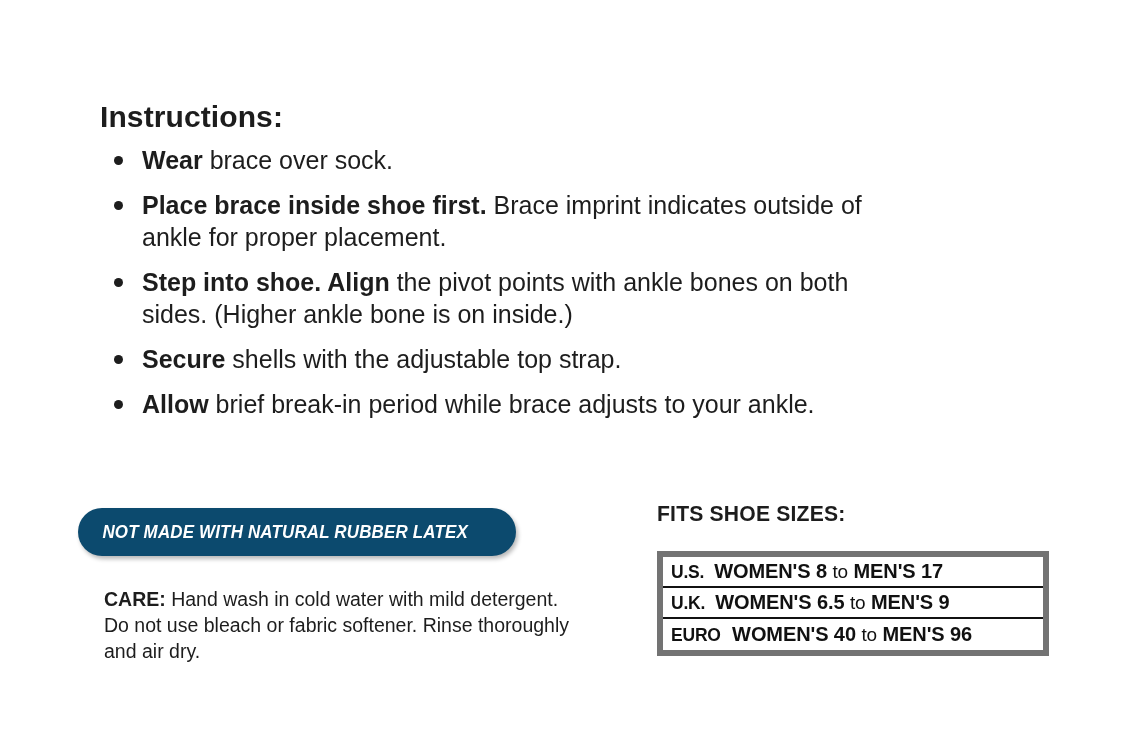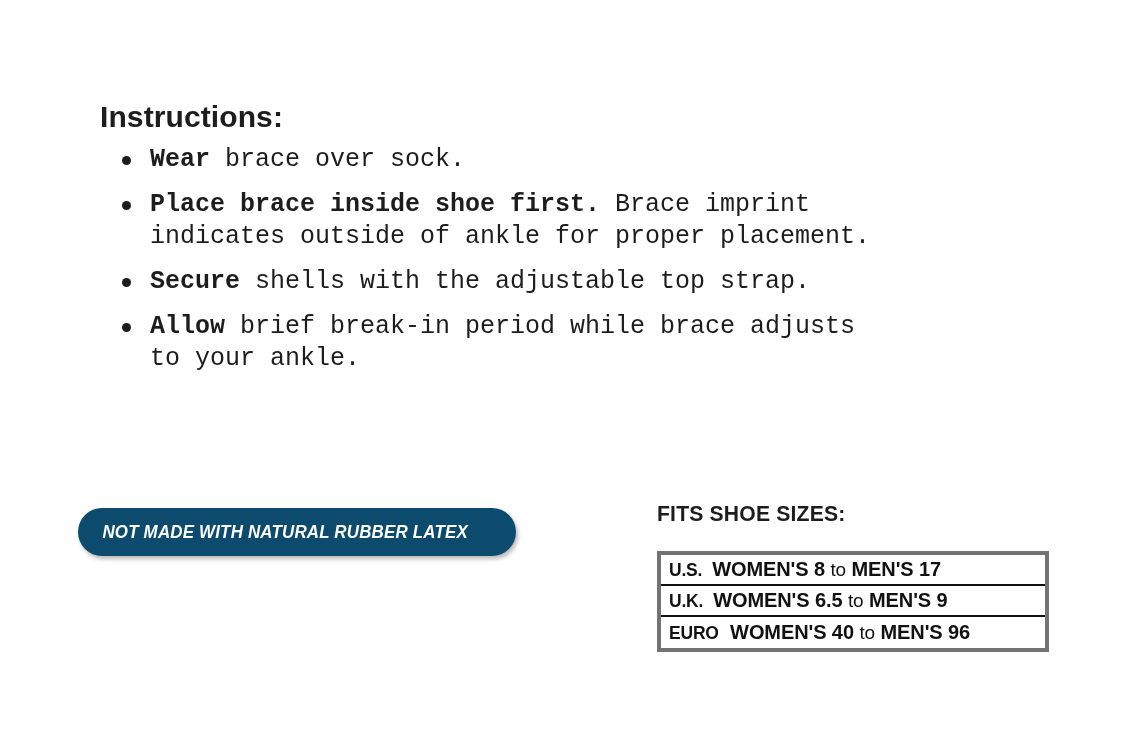--- a/index.html
+++ b/index.html
@@ -33,23 +33,22 @@
   }
   .instructions-title {
     font-size: 30px;
     font-weight: 600;
     letter-spacing: .1px;
     color: #1d1d1d;
     margin: 0 0 10px 0;
   }
   .bullet-list {
     list-style: none;
-    margin: 8px;
+    margin: 0;
     padding: 0;
-    font-family: Liberation Mono, monospace;
   }
   .bullet-item {
     position: relative;
     padding-left: 42px;
     margin-bottom: 13px;
     font-size: 25px;
     line-height: 32px;
     color: #1d1d1d;
   }
   .bullet-dot {
@@ -113,21 +112,21 @@
   .fits-title {
     font-size: 22px;
     font-weight: 600;
     color: #1d1d1d;
     margin-bottom: 6px;
     letter-spacing: .2px;
     transform: scaleX(0.96);
     transform-origin: left center;
   }
   .fits-table {
-    border: 4px solid #737373;
+    border: 6px solid #737373;
     width: 392px;
     box-sizing: border-box;
     margin-top: 24px;
   }
   .fits-row {
     display: flex;
     align-items: center;
     height: 31px;
     border-bottom: 2px solid #111;
     padding-left: 8px;
@@ -170,33 +169,40 @@
       <li class="bullet-item">
         <span class="bullet-dot"></span>
         <b>Wear</b><span> brace over sock.</span>
       </li>
       <li class="bullet-item">
         <span class="bullet-dot"></span>
         <b>Place brace inside shoe first.</b><span> Brace imprint indicates outside of ankle for proper placement.</span>
       </li>
       <li class="bullet-item">
         <span class="bullet-dot"></span>
+        <b>Step into shoe. Align</b><span> the pivot points with ankle bones on both sides. (Higher ankle bone is on inside.)</span>
+      </li>
+      <li class="bullet-item">
+        <span class="bullet-dot"></span>
         <b>Secure</b><span> shells with the adjustable top strap.</span>
       </li>
       <li class="bullet-item">
         <span class="bullet-dot"></span>
         <b>Allow</b><span> brief break-in period while brace adjusts to your ankle.</span>
       </li>
     </ul>
   </div>
 
   <div class="latex-banner">
     <span class="latex-banner-text">NOT MADE WITH NATURAL RUBBER LATEX</span>
   </div>
 
+  <div class="care">
+    <b>CARE:</b><span> Hand wash in cold water with mild detergent. Do not use bleach or fabric softener. Rinse thoroughly and air dry.</span>
+  </div>
 
   <div class="fits">
     <div class="fits-title">FITS SHOE SIZES:</div>
     <div class="fits-table">
       <div class="fits-row">
         <span class="fits-region">U.S.</span>
         <span class="fits-desc">
           <span>WOMEN'S</span>
           <span class="num">8</span>
           <span class="conn">to</span>

